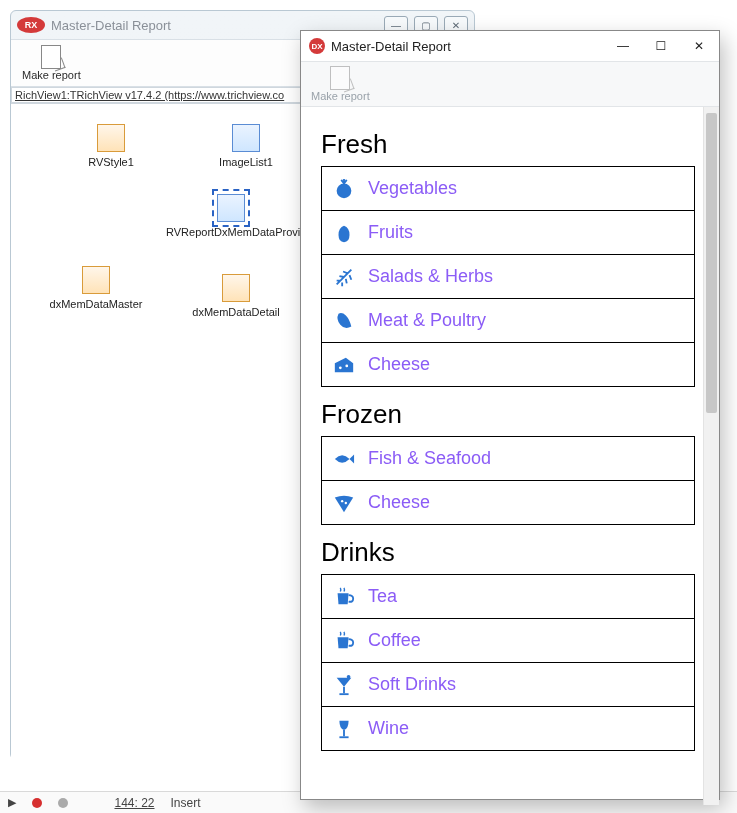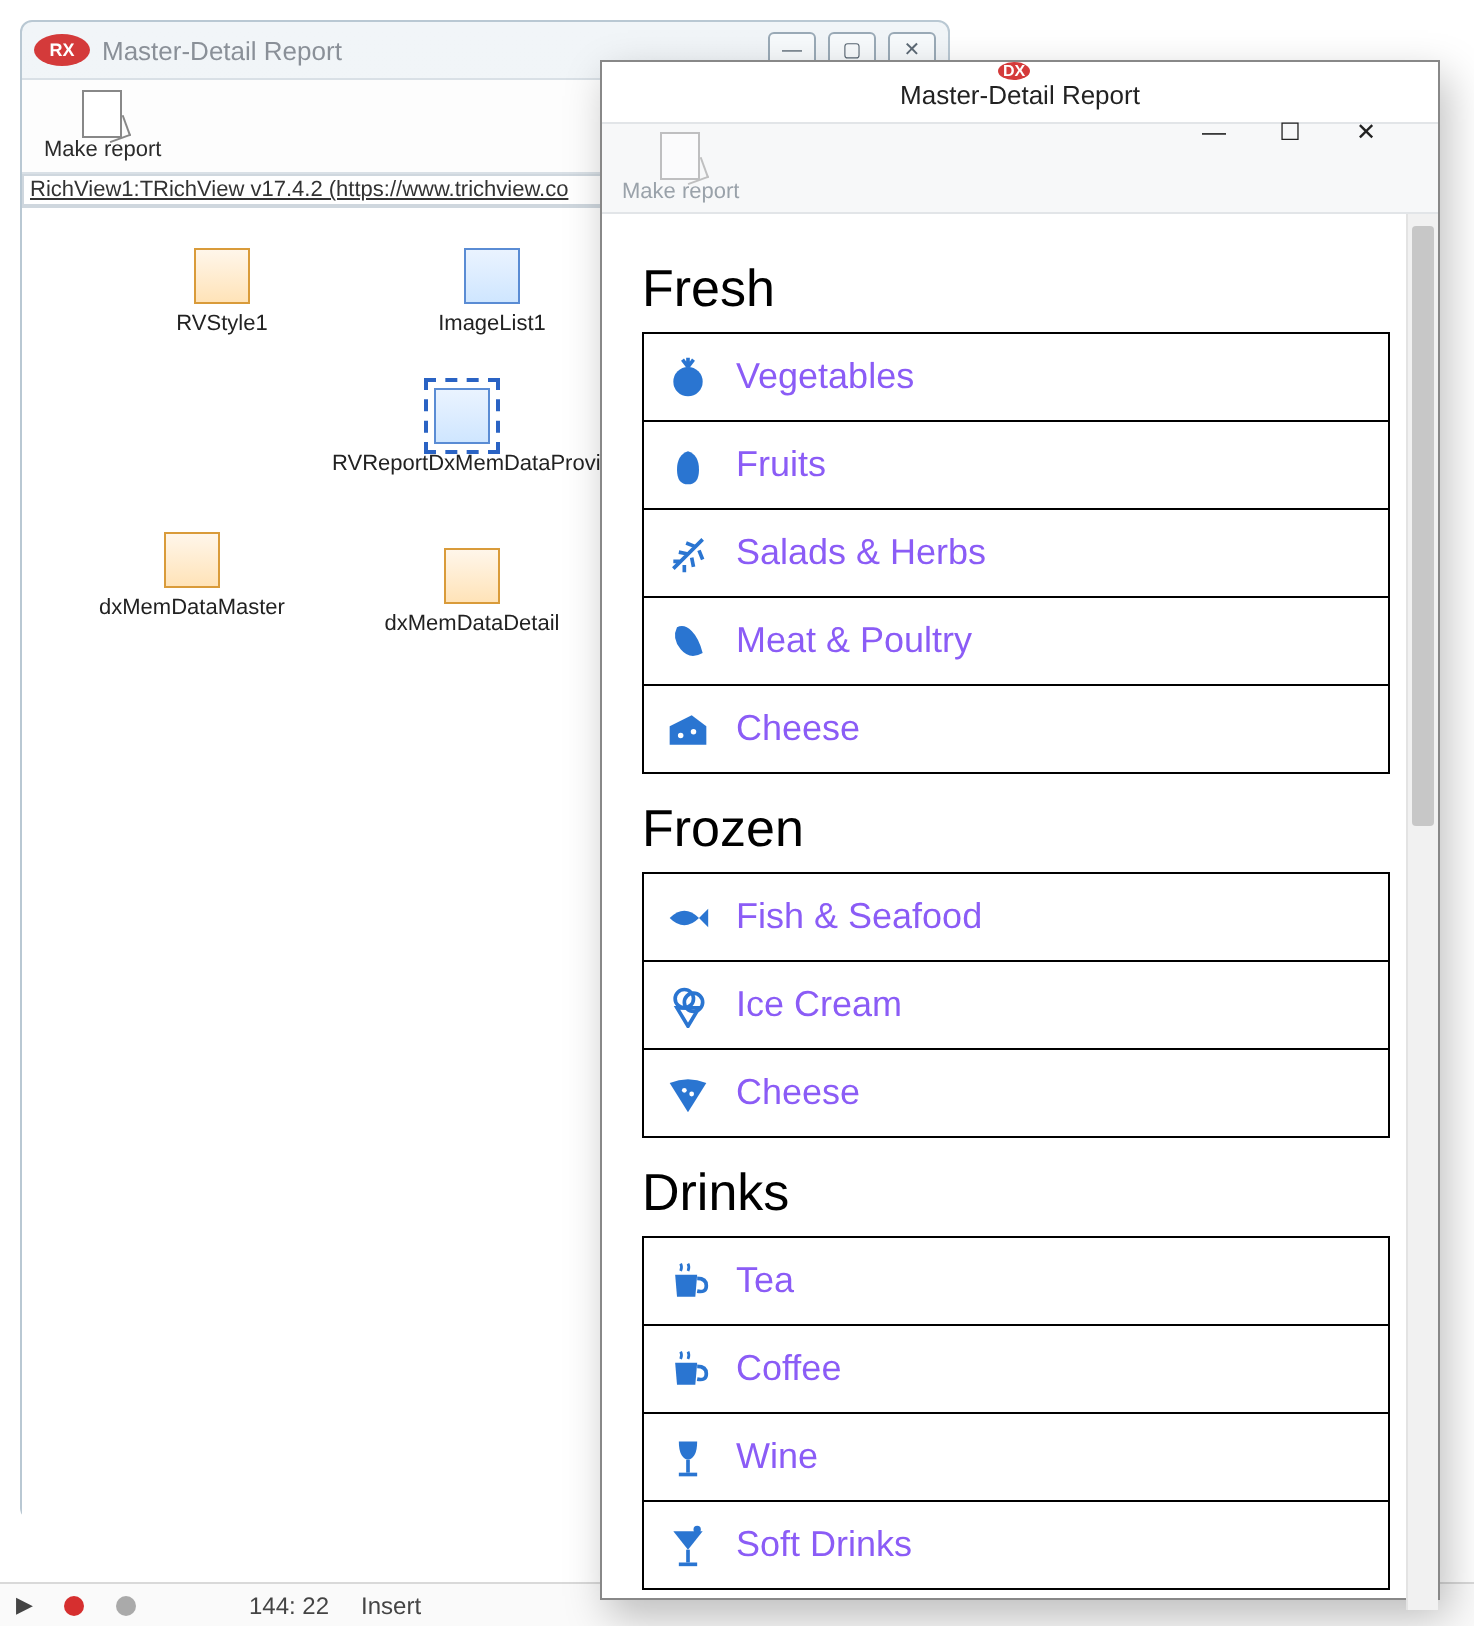--- a/index.html
+++ b/index.html
@@ -122,22 +122,22 @@
     position:absolute;
     left: 300px; top: 30px;
     width: 420px; height: 770px;
     background:#fff;
     border:1px solid #888;
     box-shadow: 4px 8px 20px rgba(0,0,0,.25);
   }
   .runtime-title {
     height: 30px;
     display:flex; align-items:center;
-    padding: 0 24px;
-    font-size:13px; color:#222;flex-direction:column;
+    padding: 0 8px;
+    font-size:13px; color:#222;
   }
   .runtime-title .dx-logo {
     width:16px; height:16px; border-radius:50%;
     background:#d43a3a; color:#fff; font-size:8px; font-weight:bold;
     display:inline-flex; align-items:center; justify-content:center;
     margin-right:6px;
   }
   .runtime-winbtns { margin-left:auto; display:flex; gap:14px; align-items:center; }
   .rw-btn { width:24px; height:22px; display:flex; align-items:center; justify-content:center; color:#222; font-size:12px;}
   .runtime-toolbar {
@@ -239,21 +239,21 @@
         <div class="glyph orange"></div>
         <div class="cap">dxMemDataDetail</div>
       </div>
     </div>
 </div>
 
 <div class="statusbar" style="position:absolute; left:0; right:0; bottom:0;">
   <span style="font-size:11px;">▶</span>
   <span class="dot red"></span>
   <span class="dot grey"></span>
-  <span style="margin-left:40px;">144: 22</span>
+  <span style="margin-left:30px;text-decoration:underline;">144: 22</span>
   <span>Insert</span>
 </div>
 
 <div class="runtime">
   <div class="runtime-title">
     <span class="dx-logo">DX</span>
     <span>Master-Detail Report</span>
     <div class="runtime-winbtns">
       <div class="rw-btn">—</div>
       <div class="rw-btn">☐</div>
@@ -321,30 +321,20 @@
               <svg viewBox="0 0 24 24" width="22" height="22">
                 <path d="M2 12 Q10 4 18 12 Q10 20 2 12 Z" fill="#2a75d1"></path>
                 <path d="M18 12 L23 7 L23 17 Z" fill="#2a75d1"></path>
               </svg>
             </span>
             <span class="item-label">Fish &amp; Seafood</span>
           </div>
           <div class="item-row">
             <span class="item-icon">
               <svg viewBox="0 0 24 24" width="22" height="22">
-                <circle cx="10" cy="8" r="5" fill="none" stroke="#2a75d1" stroke-width="2"></circle>
-                <circle cx="15" cy="10" r="5" fill="none" stroke="#2a75d1" stroke-width="2"></circle>
-                <path d="M6 13 L18 13 L12 23 Z" fill="none" stroke="#2a75d1" stroke-width="2"></path>
-              </svg>
-            </span>
-            <span class="item-label">Ice Cream</span>
-          </div>
-          <div class="item-row">
-            <span class="item-icon">
-              <svg viewBox="0 0 24 24" width="22" height="22">
                 <path d="M2 6 Q12 2 22 6 L12 22 Z" fill="#2a75d1"></path>
                 <circle cx="10" cy="10" r="1.3" fill="#fff"></circle>
                 <circle cx="14" cy="12" r="1.3" fill="#fff"></circle>
               </svg>
             </span>
             <span class="item-label">Cheese</span>
           </div>
         </div>
         <div class="cat-head">Drinks</div>
         <div class="items">
@@ -360,41 +350,41 @@
           </div>
           <div class="item-row">
             <span class="item-icon">
               <svg viewBox="0 0 24 24" width="22" height="22">
                 <path d="M5 8 L17 8 L16 20 L6 20 Z" fill="#2a75d1"></path>
                 <path d="M17 10 Q22 10 22 14 Q22 18 17 17" fill="none" stroke="#2a75d1" stroke-width="2"></path>
                 <path d="M8 2 Q9 4 8 6 M12 2 Q13 4 12 6" stroke="#2a75d1" stroke-width="1.5" fill="none"></path>
               </svg>
             </span>
             <span class="item-label">Coffee</span>
-          </div>
-          <div class="item-row">
-            <span class="item-icon">
-              <svg viewBox="0 0 24 24" width="22" height="22">
-                <path d="M7 3 L17 3 Q17 12 12 13 Q7 12 7 3 Z" fill="#2a75d1"></path>
-                <rect x="11" y="13" width="2" height="7" fill="#2a75d1"></rect>
-                <rect x="7" y="20" width="10" height="2" fill="#2a75d1"></rect>
-              </svg>
-            </span>
-            <span class="item-label">Wine</span>
           </div>
           <div class="item-row">
             <span class="item-icon">
               <svg viewBox="0 0 24 24" width="22" height="22">
                 <path d="M4 4 L20 4 L12 14 Z" fill="#2a75d1"></path>
                 <rect x="11" y="14" width="2" height="7" fill="#2a75d1"></rect>
                 <rect x="7" y="21" width="10" height="2" fill="#2a75d1"></rect>
                 <circle cx="17" cy="3" r="2" fill="#2a75d1"></circle>
               </svg>
             </span>
             <span class="item-label">Soft Drinks</span>
           </div>
+          <div class="item-row">
+            <span class="item-icon">
+              <svg viewBox="0 0 24 24" width="22" height="22">
+                <path d="M7 3 L17 3 Q17 12 12 13 Q7 12 7 3 Z" fill="#2a75d1"></path>
+                <rect x="11" y="13" width="2" height="7" fill="#2a75d1"></rect>
+                <rect x="7" y="20" width="10" height="2" fill="#2a75d1"></rect>
+              </svg>
+            </span>
+            <span class="item-label">Wine</span>
+          </div>
         </div>
       </div>
     <div class="vscroll">
       <div class="thumb"></div>
     </div>
   </div>
 </div>
 
 </body></html>

